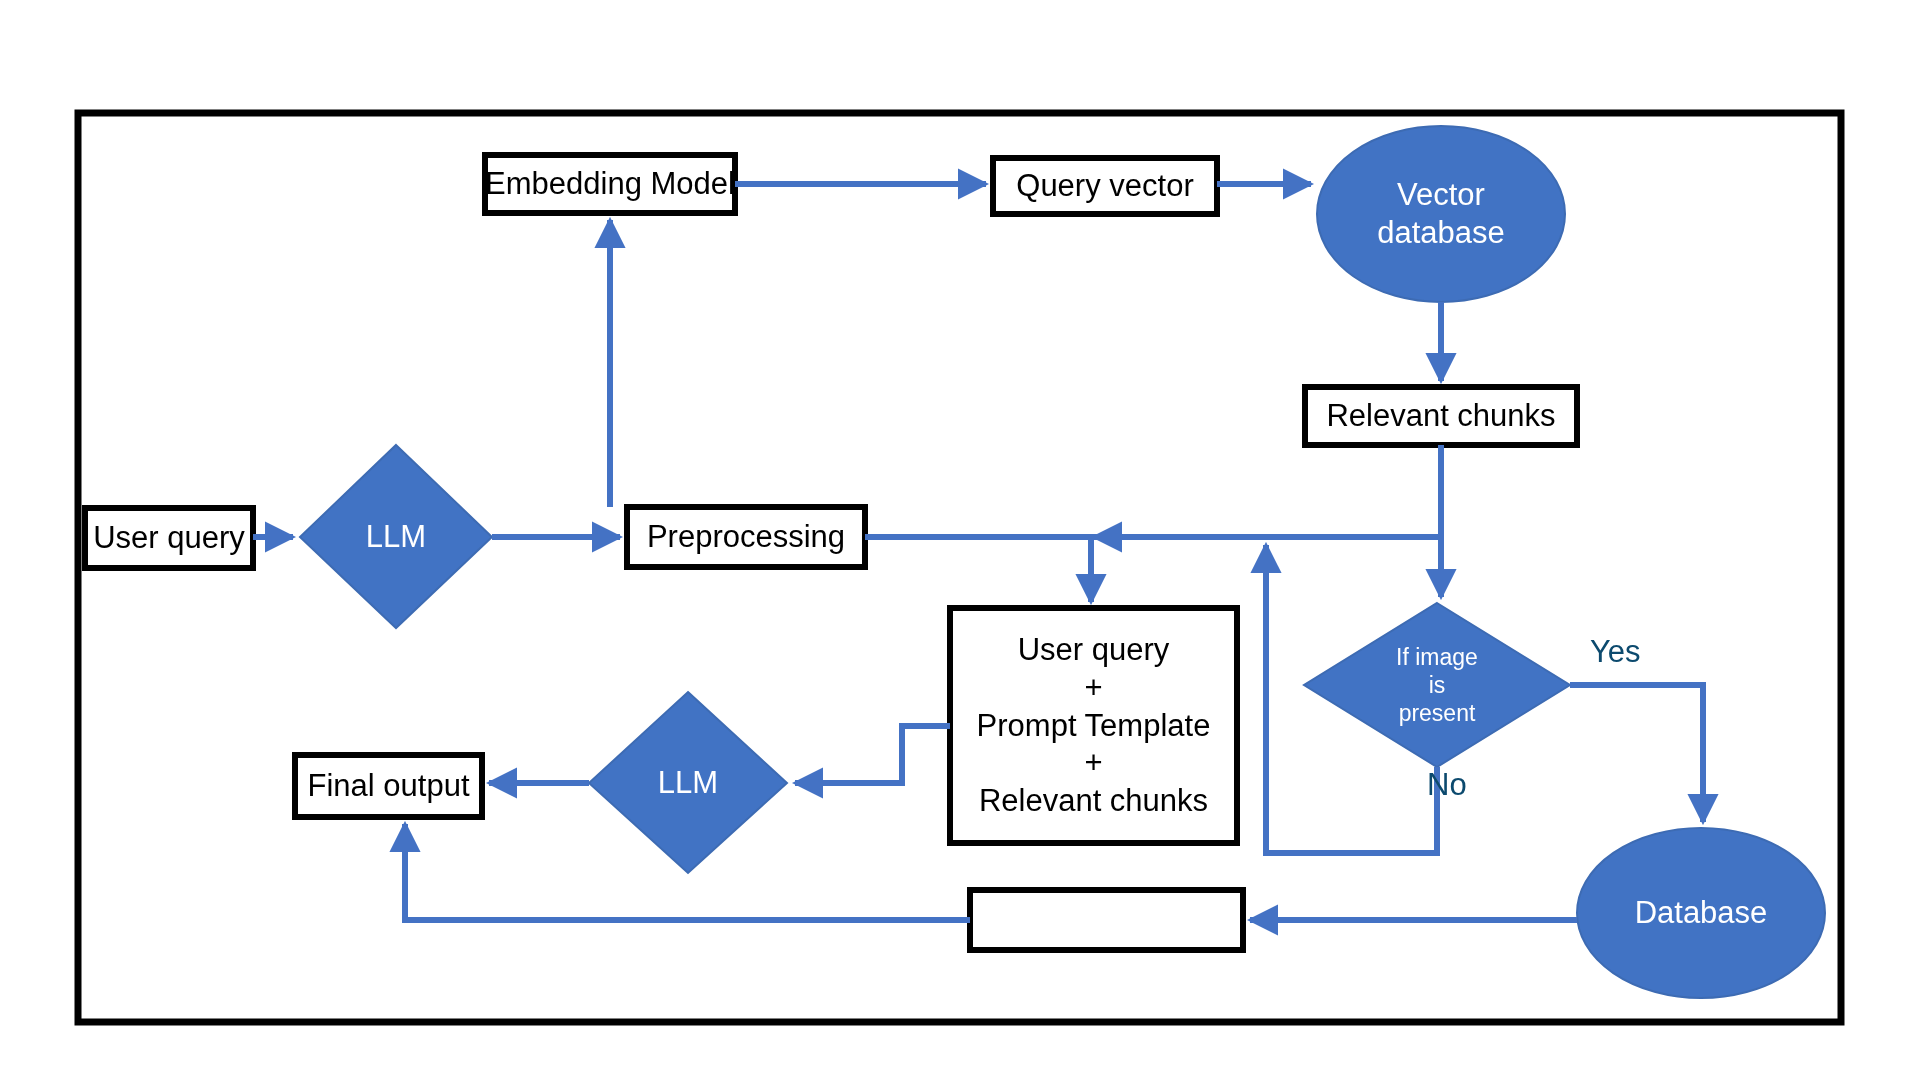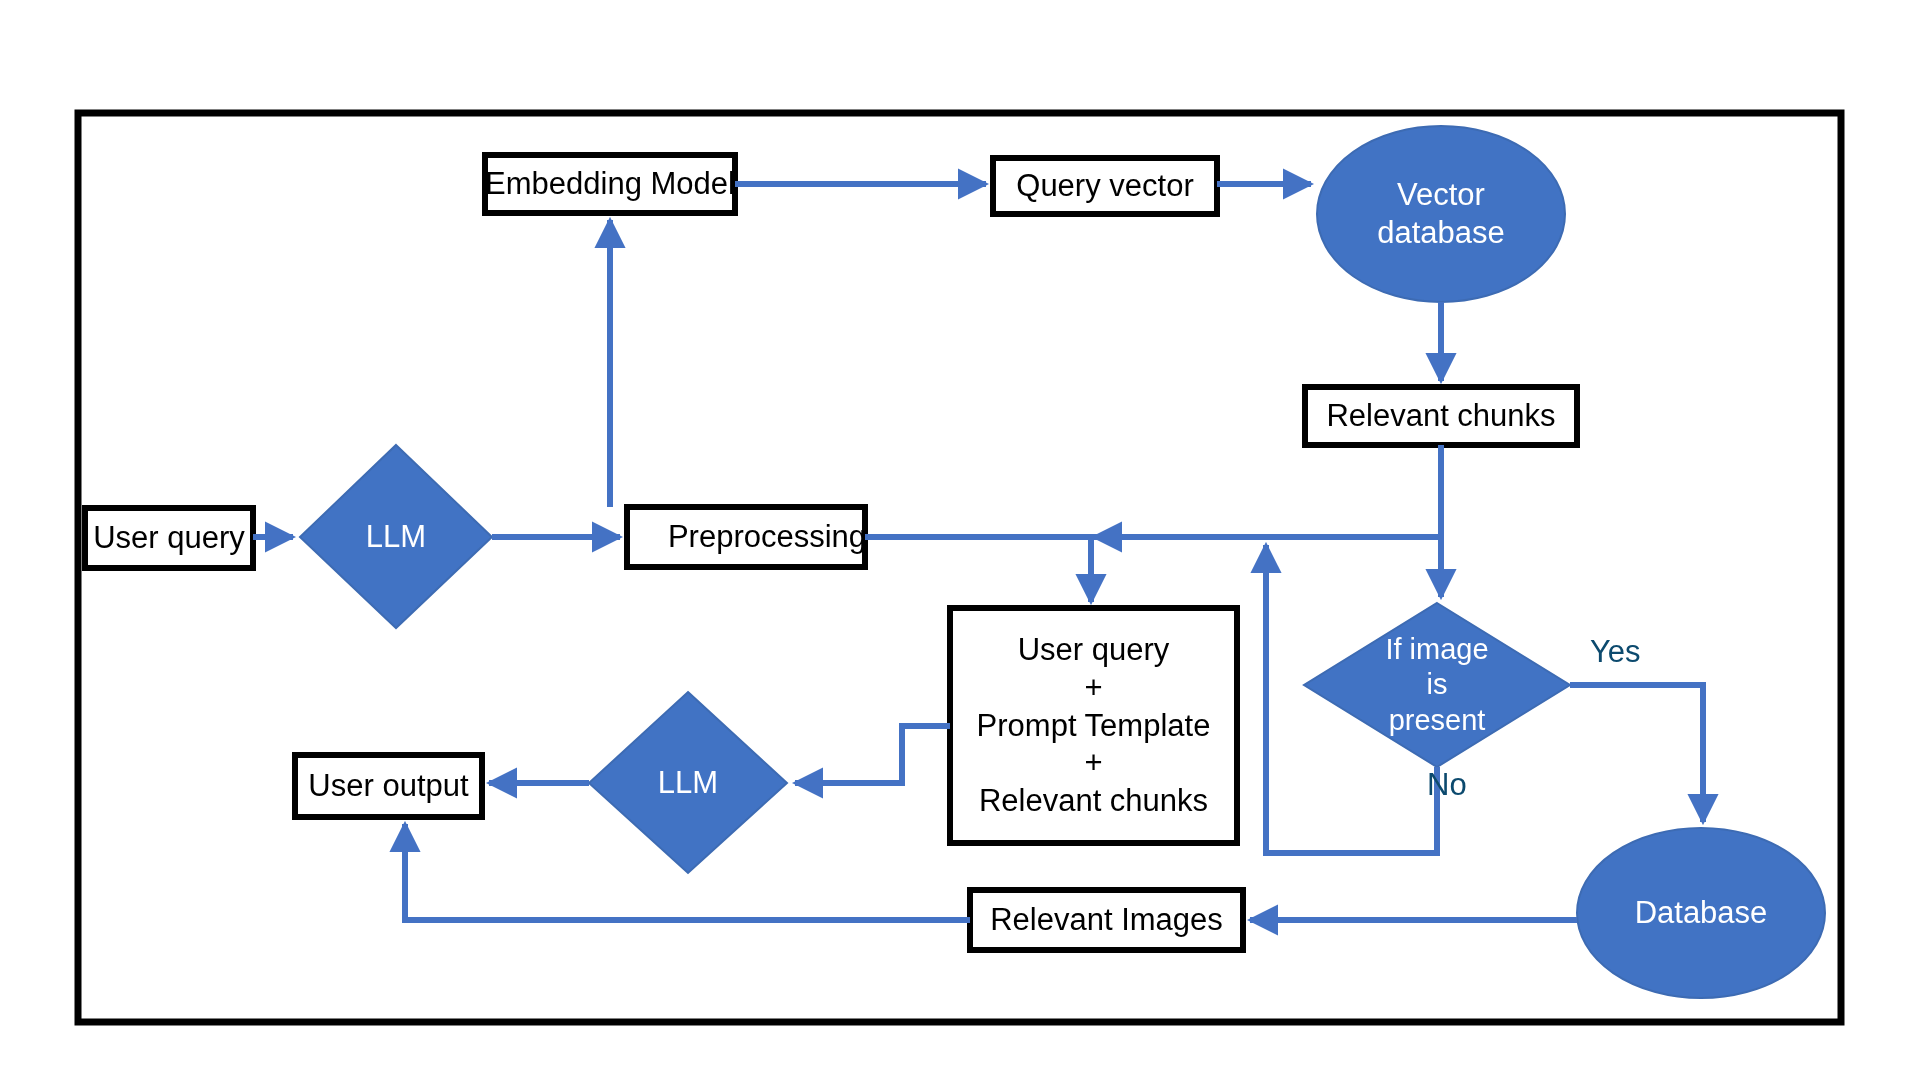--- a/index.html
+++ b/index.html
@@ -35,21 +35,21 @@
   .box-label {
     color: #000000;
     font-size: 31px;
   }
   .shape-label {
     color: #ffffff;
     font-size: 31px;
   }
   .shape-label-sm {
     color: #ffffff;
-    font-size: 29px;
+    font-size: 23px;
   }
   .edge-label {
     position: absolute;
     color: #0c4a6e;
     font-size: 31px;
     pointer-events: none;
   }
 </style>
 </head>
 <body>
@@ -120,21 +120,21 @@
 
     <line x1="1577" y1="920" x2="1250" y2="920" stroke="#4472C4" stroke-width="6" marker-end="url(#arrow)"></line>
 
     <polyline points="970,920 405,920 405,824" fill="none" stroke="#4472C4" stroke-width="6" marker-end="url(#arrow)"></polyline>
   </svg>
 
   <div class="node-text box-label" style="left:85px; top:508px; width:168px; height:60px;">User query</div>
 
   <div class="node-text shape-label" style="left:300px; top:507px; width:192px; height:60px;">LLM</div>
 
-  <div class="node-text box-label" style="left:648px; top:507px; width:238px; height:60px;">Preprocessing</div>
+  <div class="node-text box-label" style="left:627px; top:507px; width:238px; height:60px;">Preprocessing</div>
 
   <div class="node-text box-label" style="left:485px; top:155px; width:250px; height:58px;text-align:right;">Embedding Model</div>
 
   <div class="node-text box-label" style="left:993px; top:158px; width:224px; height:56px;">Query vector</div>
 
   <div class="node-text shape-label" style="left:1317px; top:166px; width:248px; height:96px;">Vector
 database</div>
 
   <div class="node-text box-label" style="left:1305px; top:387px; width:272px; height:58px;">Relevant chunks</div>
 
@@ -143,23 +143,22 @@
 present</div>
 
   <div class="node-text box-label" style="left:950px; top:608px; width:287px; height:235px;">User query
 +
 Prompt Template
 +
 Relevant chunks</div>
 
   <div class="node-text shape-label" style="left:589px; top:753px; width:198px; height:60px;">LLM</div>
 
-  <div class="node-text box-label" style="left:295px; top:755px; width:187px; height:62px;">User output</div>
+  <div class="node-text box-label" style="left:295px; top:755px; width:187px; height:62px;">Final output</div>
 
-  <div class="node-text box-label" style="left:970px; top:890px; width:273px; height:60px;">Relevant Images</div>
 
   <div class="node-text shape-label" style="left:1577px; top:883px; width:248px; height:60px;">Database</div>
 
   <div class="edge-label" style="left:1590px; top:634px;">Yes</div>
 
   <div class="edge-label" style="left:1427px; top:767px;">No</div>
 
 </div>
 
 </body></html>

